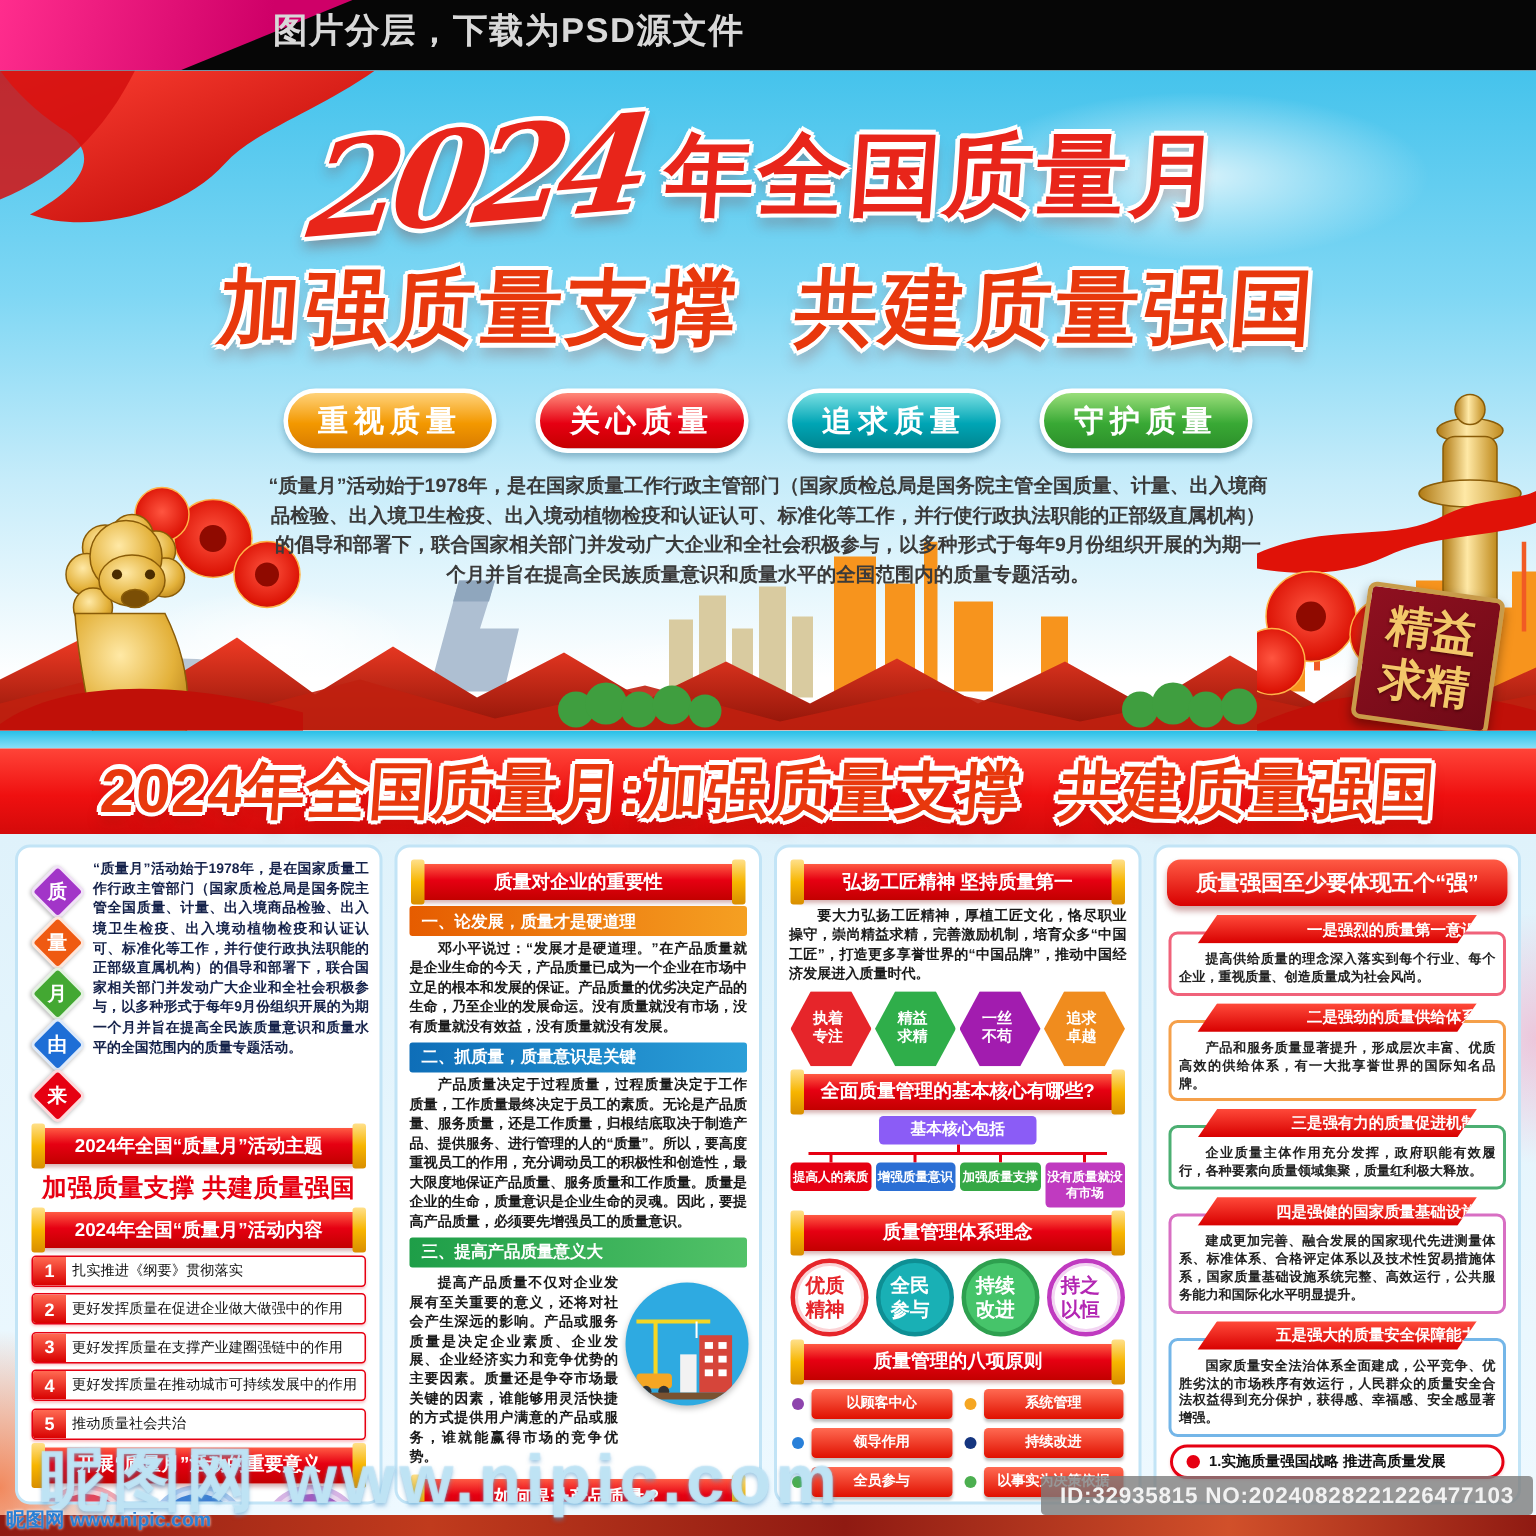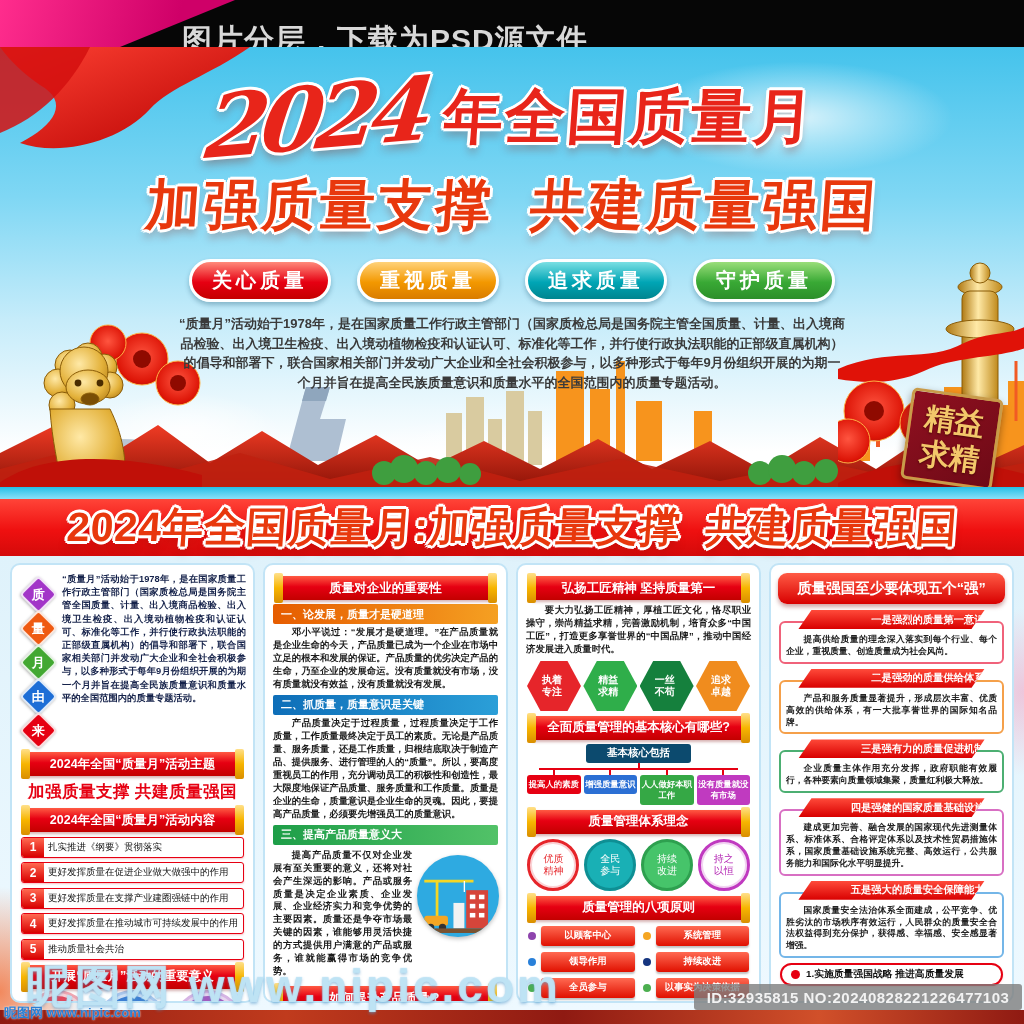--- a/index.html
+++ b/index.html
@@ -5,21 +5,21 @@
   *{margin:0;padding:0;box-sizing:border-box}
   html,body{width:1024px;height:1024px;overflow:hidden;background:#000}
   body{font-family:"Liberation Sans","DejaVu Sans",sans-serif;position:relative}
   .stage{position:relative;width:1024px;height:1024px;overflow:hidden;background:#fff}
 
   
   .topbar{position:relative;height:47px;background:#060606;color:#d8d8d8;overflow:hidden}
   .corner-pink{position:absolute;left:0;top:0;width:250px;height:47px;
     background:linear-gradient(105deg,#ff2d8d,#cf0068 70%);
     clip-path:polygon(0 0,235px 0,120px 100%,0 100%)}
-  .topbar-text{position:absolute;left:182px;top:20px;font-size:30px;font-weight:700;letter-spacing:1px}
+  .topbar-text{position:absolute;left:182px;top:5px;font-size:23px;font-weight:700;letter-spacing:1px}
 
   
   .hero{position:relative;height:440px;overflow:hidden;
     background:
       radial-gradient(140px 60px at 18% 88%,rgba(255,255,255,.95),rgba(255,255,255,0) 70%),
       radial-gradient(220px 80px at 78% 16%,rgba(255,255,255,.75),rgba(255,255,255,0) 70%),
       radial-gradient(200px 70px at 45% 96%,rgba(255,255,255,.9),rgba(255,255,255,0) 70%),
       linear-gradient(180deg,#45c3ec 0%,#7fd7f4 34%,#c6ecfa 62%,#ffffff 92%)}
   .hero-inner{position:relative;z-index:5;text-align:center;padding-top:22px}
   .stroke-w{text-shadow:-3px 0 0 #fff,3px 0 0 #fff,0 -3px 0 #fff,0 3px 0 #fff,
@@ -109,33 +109,33 @@
   .s3wrap .para{flex:1}
   .illo{flex:none;width:82px;height:82px;border-radius:50%;background:#2eaae1;overflow:hidden;
     display:flex;align-items:flex-end;justify-content:center;margin-top:8px;
     box-shadow:0 2px 4px rgba(0,0,0,.25)}
 
   
   .hex-row{display:flex;justify-content:space-between;margin:5px 1px;padding:0 1px}
   .hex{width:54px;height:50px;clip-path:polygon(25% 0%,75% 0%,100% 50%,75% 100%,25% 100%,0% 50%);
     display:flex;align-items:center;justify-content:center;color:#fff;font-weight:800;font-size:10px}
   .hex span{width:2.4em;text-align:left;line-height:1.2}
-  .h0{background:#e6252a}.h1{background:#2fae4a}.h2{background:#15803d}.h3{background:#f08c1e}
-  .core-pill{width:46%;margin:2px auto 0;background:#0c4a6e;color:#fff;font-weight:800;font-size:10.5px;
+  .h0{background:#e6252a}.h1{background:#2fae4a}.h2{background:#a21caf}.h3{background:#f08c1e}
+  .core-pill{width:46%;margin:2px auto 0;background:#8b5cf6;color:#fff;font-weight:800;font-size:10.5px;
     text-align:center;padding:2.5px 0;border-radius:3px}
   .core-stem{width:2px;height:5px;background:#e60012;margin:0 auto}
   .core-bar{width:88%;height:2px;background:#e60012;margin:0 auto}
   .core-row{display:flex;gap:3px;padding:0 2px}
   .core-cell{flex:1}
   .core-cell::before{content:"";display:block;width:2px;height:5px;background:#e60012;margin:0 auto}
   .core-box{border-radius:3px;color:#fff;font-weight:700;font-size:8.4px;text-align:center;padding:4px 1px}
   .cb0{background:#e60012}.cb1{background:#2b6fd4}.cb2{background:#35a845}.cb3{background:#c03ac0}
   .concept-row{display:flex;justify-content:space-around;margin:5px 0 2px}
-  .ccircle{width:52px;height:52px;border-radius:50%;display:flex;align-items:center;justify-content:center;
-    text-align:center;font-weight:400;font-size:10px;line-height:1.2;padding:4px}
+  .ccircle{width:52px;height:52px;border-radius:50%;display:flex;align-items:center;
+    text-align:center;font-weight:700;font-size:13px;line-height:1.2;padding:4px}
   .ccircle span{width:2.4em}
   .cc0{border:3px solid #e6252a;color:#e6252a;background:#fff;box-shadow:0 0 0 2px #fbd3d6 inset}
   .cc1{border:3px solid #0e8f94;color:#fff;background:#19b0b5}
   .cc2{border:3px solid #2ea04f;color:#fff;background:#46c46a}
   .cc3{border:3px solid #c03ac0;color:#b326b3;background:#fff;box-shadow:0 0 0 2px #f2d4f2 inset}
   .prin-grid{display:grid;grid-template-columns:1fr 1fr;gap:6px 8px;margin-top:6px;padding:0 3px}
   .prin{display:flex;align-items:center;gap:5px}
   .dot{width:8px;height:8px;border-radius:50%;flex:none}
   .pd0{background:#8e44ad}.pd1{background:#f5a623}.pd2{background:#2980d9}.pd3{background:#15357f}
   .pd4{background:#4caf50}.pd5{background:#4caf50}
@@ -304,22 +304,22 @@
       <div class="seal-chars">精益求精</div>
     </div>
 
     <div class="hero-inner">
       <div class="title-row">
         <span class="year stroke-w">2024</span>
         <span class="title-cn stroke-w">年全国质量月</span>
       </div>
       <div class="slogan stroke-w">加强质量支撑  共建质量强国</div>
       <div class="pill-row">
+        <div class="hero-pill hp1">重视质量</div>
         <div class="hero-pill hp0">关心质量</div>
-        <div class="hero-pill hp1">重视质量</div>
         <div class="hero-pill hp2">追求质量</div>
         <div class="hero-pill hp3">守护质量</div>
       </div>
       <p class="intro">“质量月”活动始于1978年，是在国家质量工作行政主管部门（国家质检总局是国务院主管全国质量、计量、出入境商品检验、出入境卫生检疫、出入境动植物检疫和认证认可、标准化等工作，并行使行政执法职能的正部级直属机构）的倡导和部署下，联合国家相关部门并发动广大企业和全社会积极参与，以多种形式于每年9月份组织开展的为期一个月并旨在提高全民族质量意识和质量水平的全国范围内的质量专题活动。</p>
     </div>
   </div>
 
   <div class="cyan-strip"></div>
 
   <div class="main-banner">
@@ -436,21 +436,21 @@
       <div class="core-stem"></div>
       <div class="core-bar"></div>
       <div class="core-row">
         <div class="core-cell">
             <div class="core-box cb0">提高人的素质</div>
           </div>
         <div class="core-cell">
             <div class="core-box cb1">增强质量意识</div>
           </div>
         <div class="core-cell">
-            <div class="core-box cb2">人人做好本职工作</div>
+            <div class="core-box cb2">加强质量支撑</div>
           </div>
         <div class="core-cell">
             <div class="core-box cb3">没有质量就没有市场</div>
           </div>
       </div>
       <div class="ribbon-h">质量管理体系理念</div>
       <div class="concept-row">
         <div class="ccircle cc0">
             <span>优质精神</span>
           </div>

